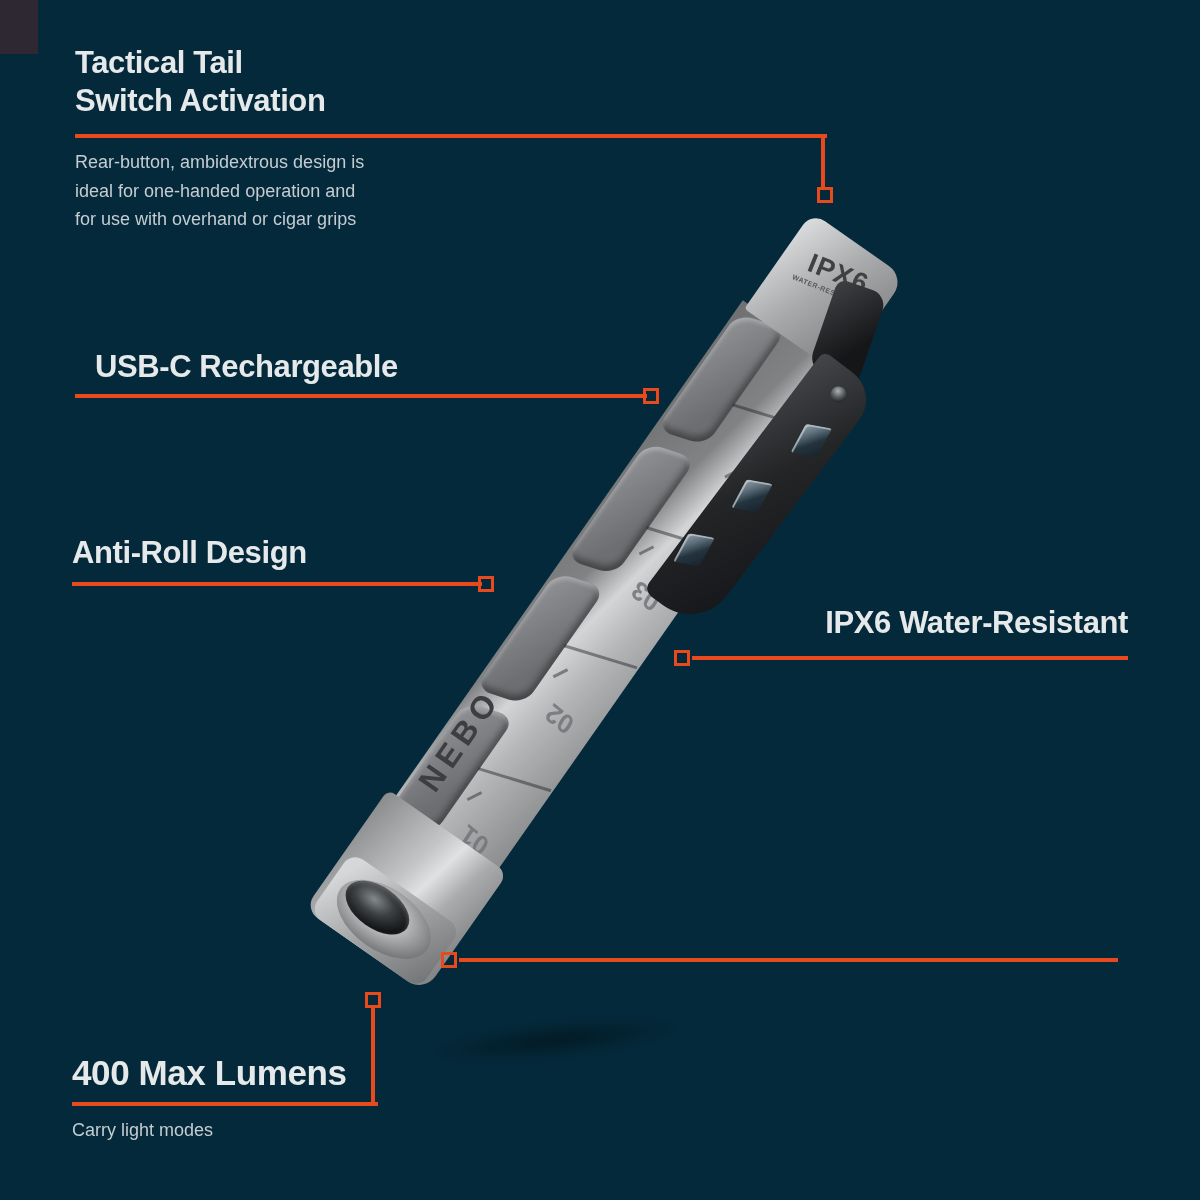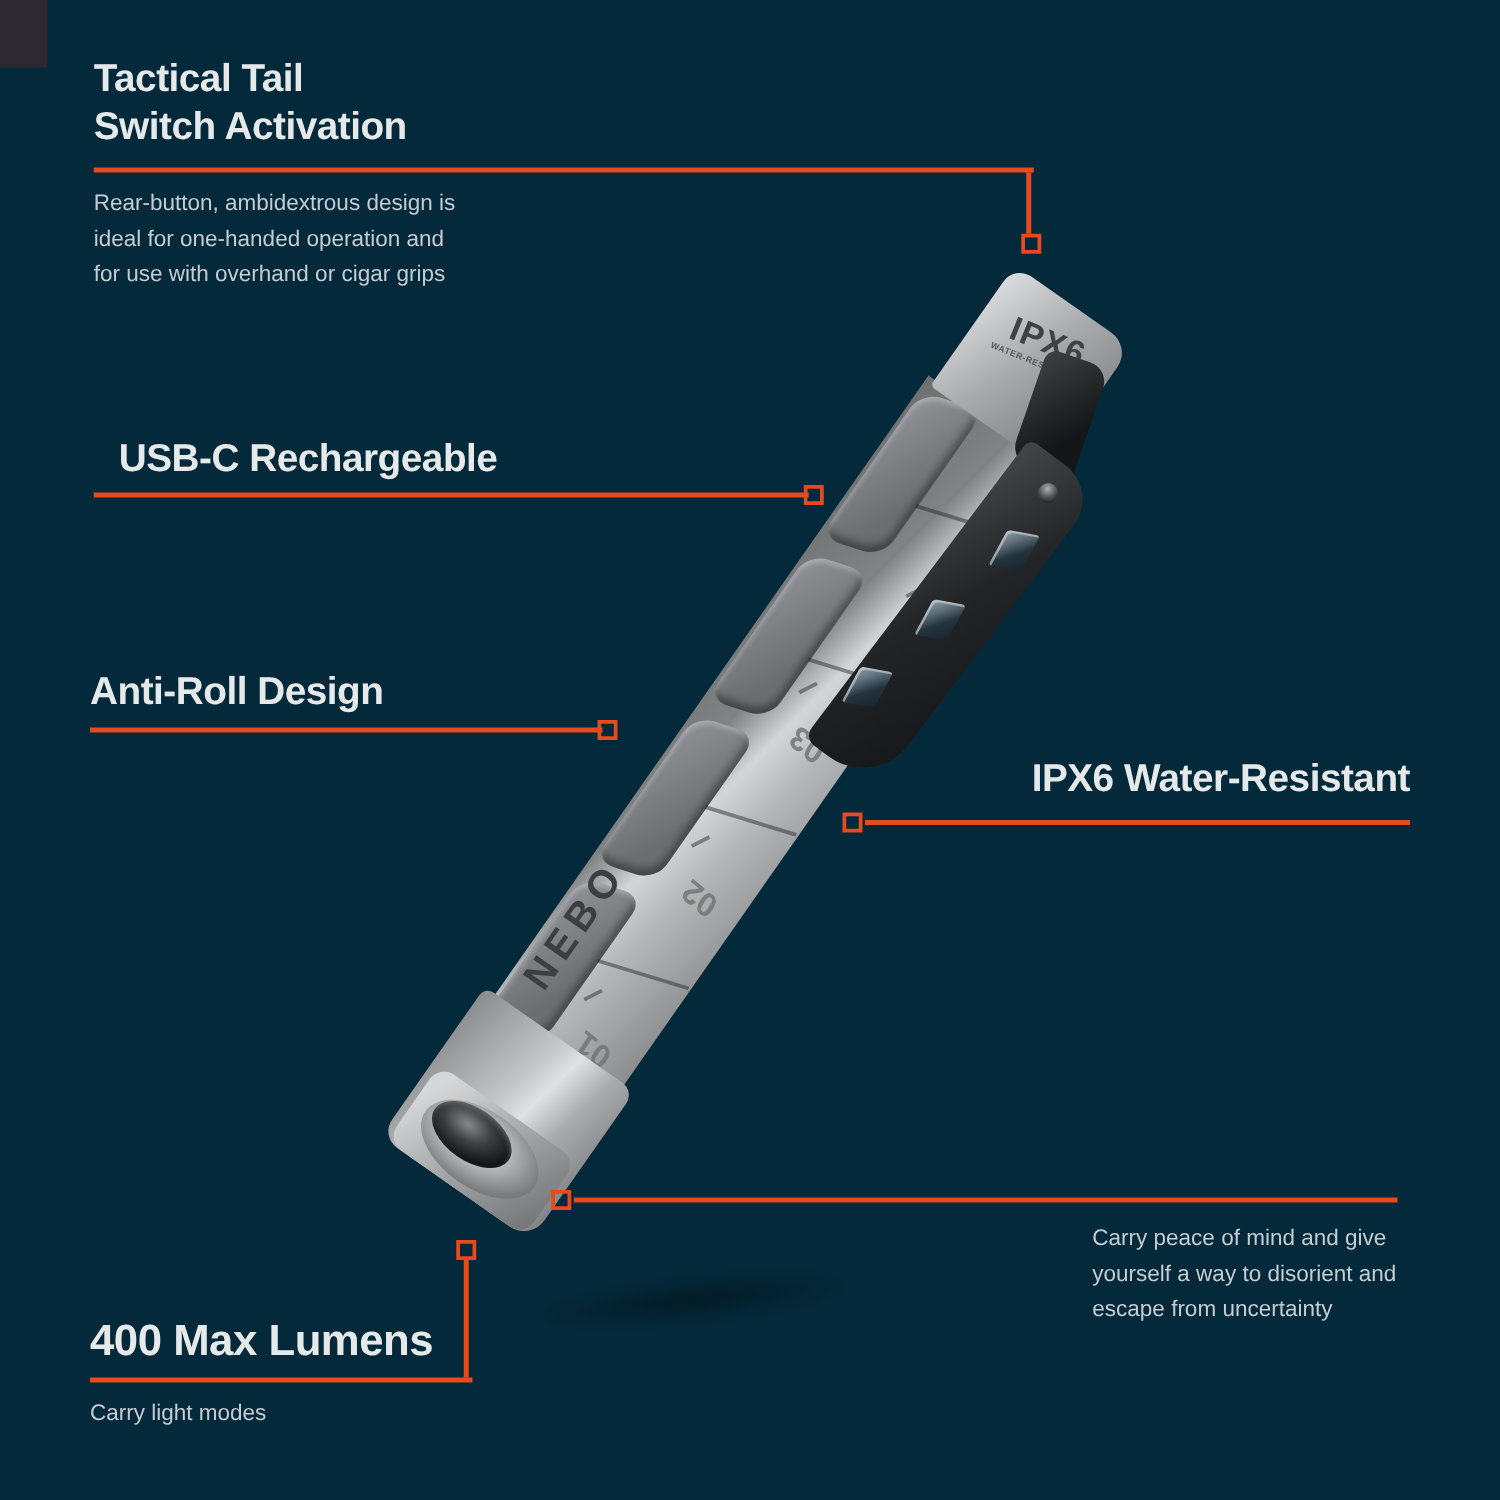--- a/index.html
+++ b/index.html
@@ -16,21 +16,21 @@
   
   .ht {
     position:absolute; color:#e6e9ea; font-weight:bold;
     font-size:31px; line-height:38px; letter-spacing:-0.4px;
     white-space:pre-line;
   }
   .hb {
     position:absolute; color:#c5ccd2; font-size:18px; line-height:28.5px;
     white-space:pre-line;
   }
-  .ra { }
+  .ra { text-align:right; }
   .t-tactical { left:75px; top:44px; }
   .b-tactical { left:75px; top:148px; }
   .t-usb      { left:75px; top:348px;margin-left:20px; }
   .t-antiroll { left:72px; top:534px; }
   .t-ipx6     { right:72px; top:604px; }
   .t-strobe   { right:83px; top:906px; }
   .b-strobe   { right:83px; top:976px; }
   .t-lumens   { left:72px; top:1054px; font-size:35px; }
   .b-lumens   { left:72px; top:1116px; }
   
@@ -207,20 +207,17 @@
   <p class="hb b-tactical">Rear-button, ambidextrous design is
 ideal for one-handed operation and
 for use with overhand or cigar grips</p>
 
   <h2 class="ht t-usb">USB-C Rechargeable</h2>
 
   <h2 class="ht t-antiroll">Anti-Roll Design</h2>
 
   <h2 class="ht ra t-ipx6">IPX6 Water-Resistant</h2>
 
-  <p class="hb ra b-strobe">Carry peace of mind and give
-yourself a way to disorient and
-escape from uncertainty</p>
 
   <h2 class="ht t-lumens">400 Max Lumens</h2>
   <p class="hb b-lumens">Carry light modes</p>
 
 </div>
 
 </body></html>

